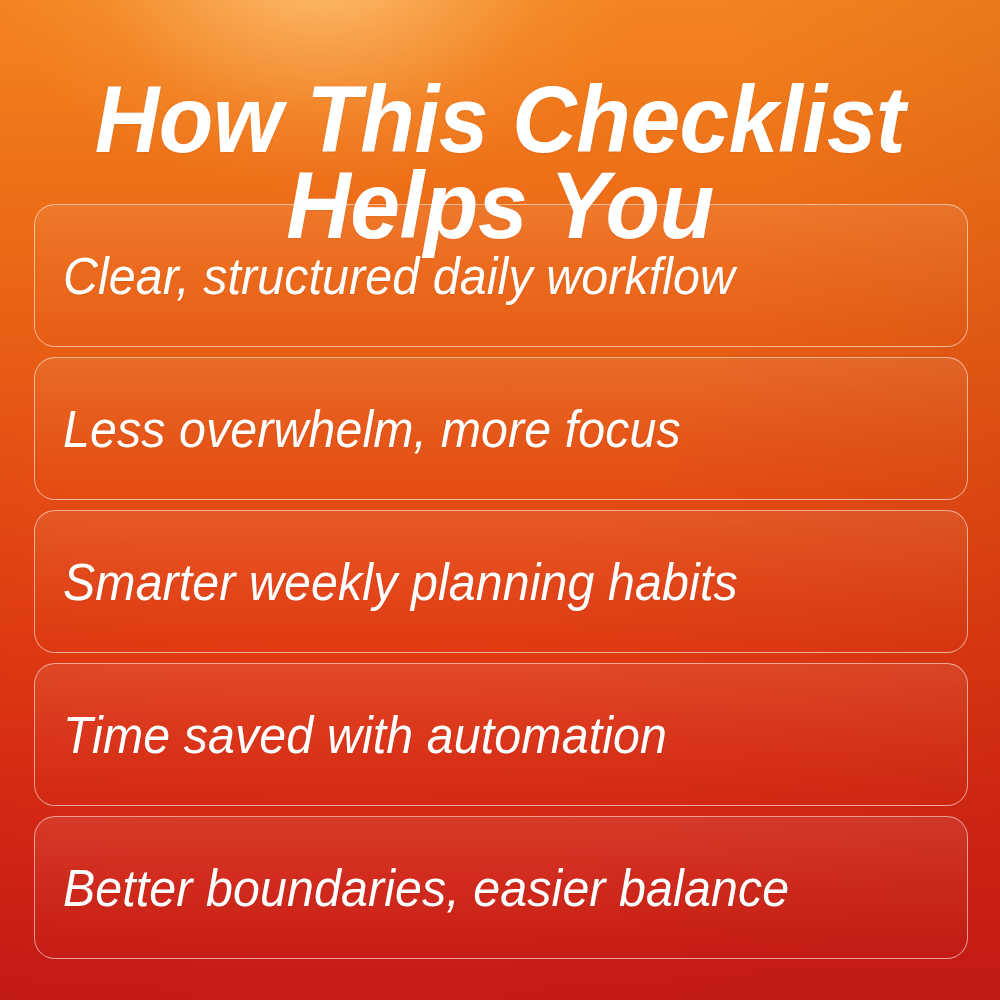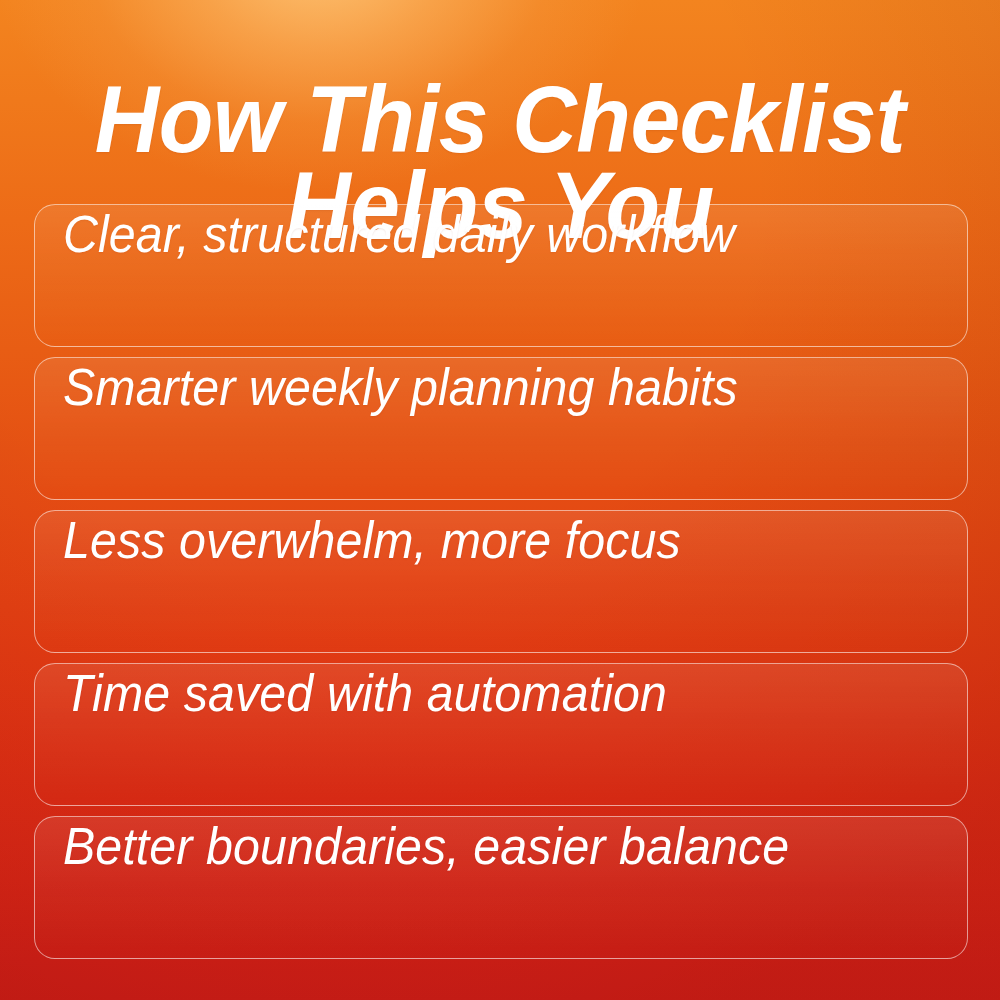--- a/index.html
+++ b/index.html
@@ -89,21 +89,21 @@
     box-sizing: border-box;
     height: 143px;
     margin-bottom: 10px;
     border: 1px solid rgba(255, 255, 255, 0.55);
     border-radius: 21px;
     background: linear-gradient(180deg,
                 rgba(255, 255, 255, 0.085) 0%,
                 rgba(255, 255, 255, 0.035) 48%,
                 rgba(255, 255, 255, 0.0) 100%);
     display: flex;
-    align-items: flex-start;
+    align-items: center;
     overflow: hidden;
   }
   .card:last-child {
     margin-bottom: 8px;
   }
   .card-label {
     color: #ffffff;
     font-size: 52px;
     line-height: 58px;
     font-weight: 300;
@@ -129,25 +129,25 @@
     <h1 class="title">How This Checklist
 Helps You</h1>
 
     <div class="cards">
 
       <div class="card">
         <span class="card-label">Clear, structured daily workflow</span>
       </div>
 
       <div class="card">
-        <span class="card-label">Smarter weekly planning habits</span>
+        <span class="card-label">Less overwhelm, more focus</span>
       </div>
 
       <div class="card">
-        <span class="card-label">Less overwhelm, more focus</span>
+        <span class="card-label">Smarter weekly planning habits</span>
       </div>
 
       <div class="card">
         <span class="card-label">Time saved with automation</span>
       </div>
 
       <div class="card">
         <span class="card-label">Better boundaries, easier balance</span>
       </div>
 

